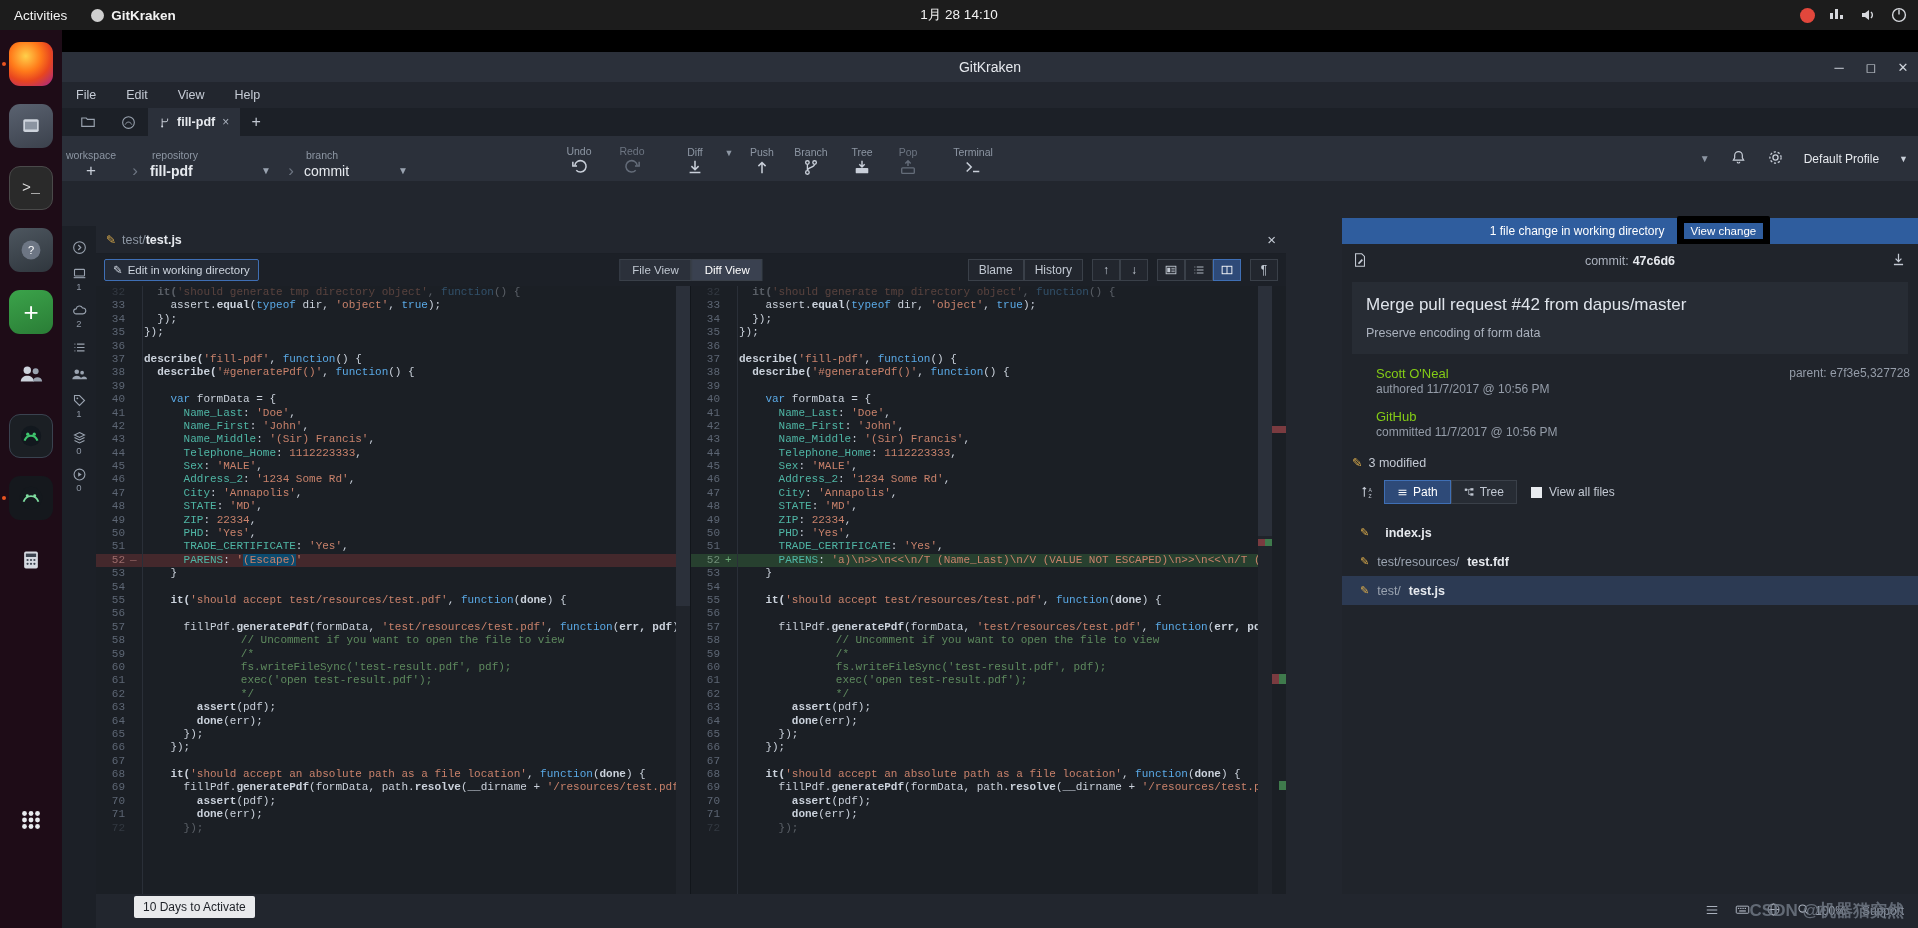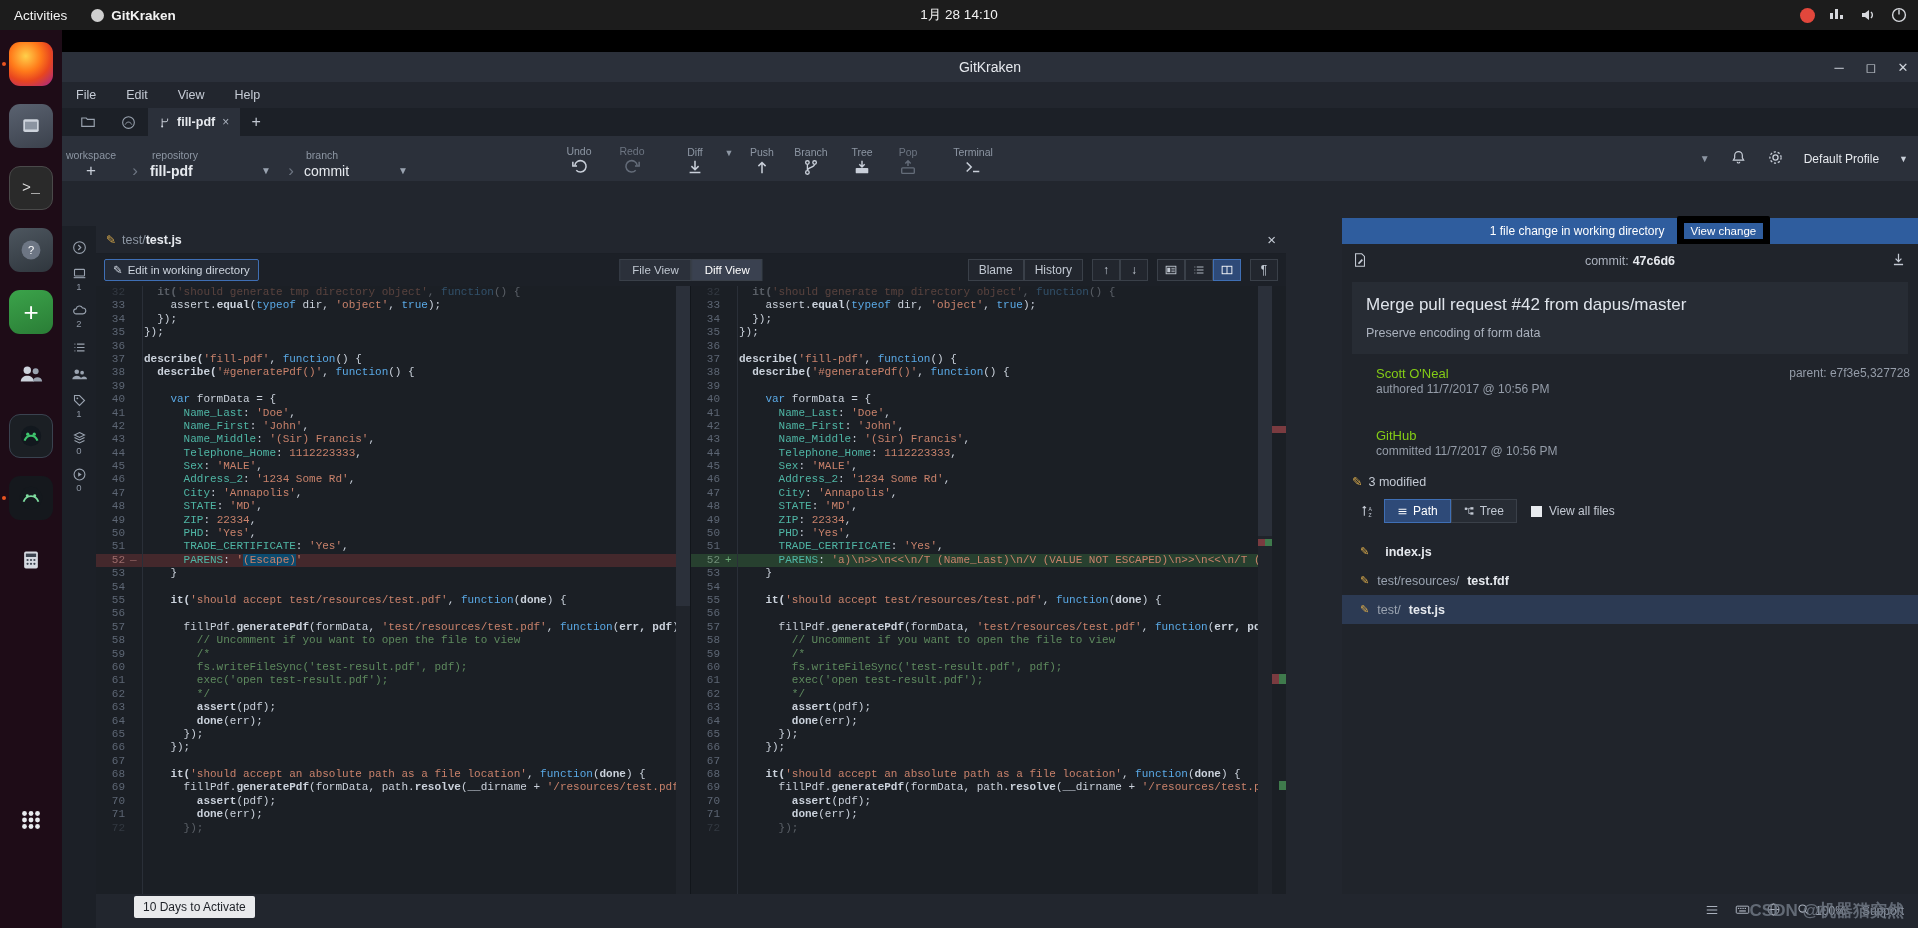--- a/index.html
+++ b/index.html
@@ -90,21 +90,21 @@
   .code { flex:1; padding-left:4px; color:#cbd2dc; overflow:hidden; }
   .crow.del { background:#44282c; }
   .crow.del .gut { color:#9b6b6b; }
   .crow.add { background:#27402f; }
   .crow.add .mk { color:#6fae7a; }
   .crow.add .gut { color:#6f8d77; }
   .crow.fade .code, .crow.fade .gut { opacity:.35; }
   .k { color:#5aa9e6; }
   .s { color:#c9826b;margin-top:44px; }
   .p { color:#4fb6a5; }
-  .c { color:#5e8a5e; }
+  .c { color:#5e8a5e;margin-left:44px; }
   .f { color:#cbd2dc; font-weight:bold; }
   .n { color:#c9826b; }
   .hl { background:#0c4a6e; }
   .vline { position:absolute; top:0; width:1px; height:608px; background:#2a2f38; }
 
   
   .mmap { position:absolute; top:0; width:14px; height:608px; background:#20242b; }
   .mm-seg { position:absolute; width:14px; }
 
   
@@ -655,21 +655,21 @@
     </div>
 
     <div id="rp-people">
       <div>
         <div class="person-name">Scott O'Neal</div>
         <div class="person-meta">
           <span>authored</span>
           <span>11/7/2017 @ 10:56 PM</span>
         </div>
       </div>
-      <div style="margin-top:30px">
+      <div style="margin-top:11px">
         <div class="person-name">GitHub</div>
         <div class="person-meta">
           <span>committed</span>
           <span>11/7/2017 @ 10:56 PM</span>
         </div>
       </div>
       <div id="rp-parent">
         <span>parent:</span>
         <span>e7f3e5,327728</span>
       </div>

